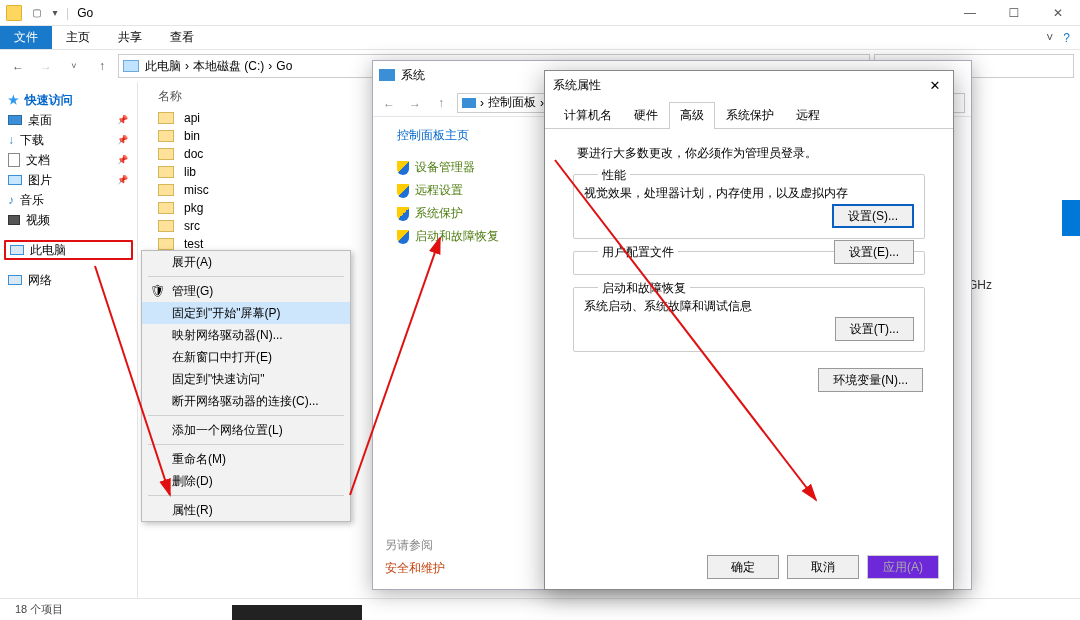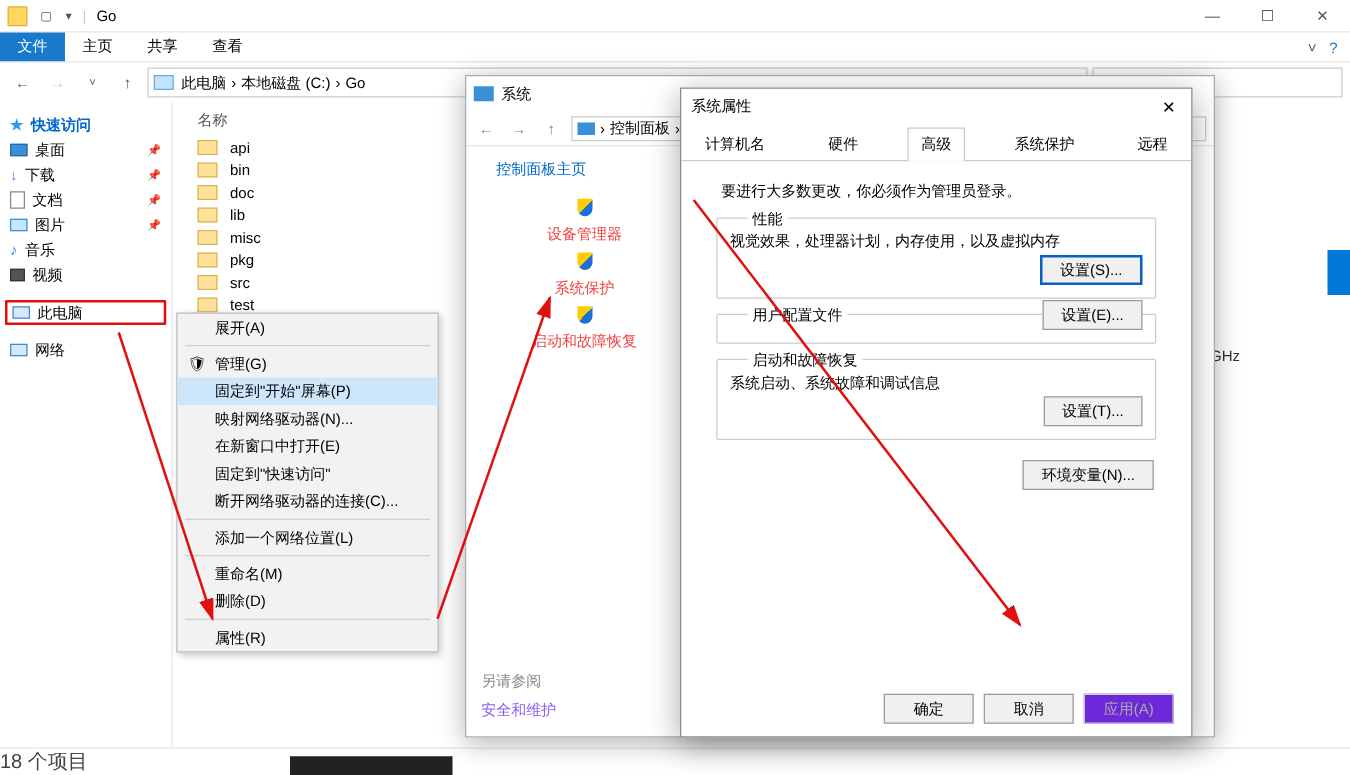--- a/index.html
+++ b/index.html
@@ -34,48 +34,48 @@
   .sidebar .icon-pic { width:14px; height:10px; background:#c7e6ff; border:1px solid #3b8fd6;}
   .sidebar .icon-music { color:#3b8fd6;}
   .sidebar .icon-video { width:12px; height:10px; background:#555; border:1px solid #333;}
   .sidebar .icon-pc { width:14px; height:10px; background:#d8e8f5; border:1px solid #3b8fd6;}
   .sidebar .icon-net { width:14px; height:10px; background:#d8e8f5; border:1px solid #3b8fd6;}
   .this-pc-hi { border:2.5px solid #e01010; border-radius:1px; padding:0 2px;}
   .content { flex:1; padding:6px 0;}
   .content .hdr { color:#555; padding:0 20px 4px;}
   .content .item { display:flex; align-items:center; height:18px; padding:0 20px; gap:10px;}
   .content .item .folder { width:16px; height:12px; background:#ffe29a; border:1px solid #d7b657;}
-  .status-bar { height:22px; border-top:1px solid #e5e5e5; font-size:16px; color:#444; display:flex; align-items:center; padding:0 0;}
+  .status-bar { height:22px; border-top:1px solid #e5e5e5; font-size:11px; color:#444; display:flex; align-items:center; padding:0 15px;}
   
   .ctx { position:absolute; left:141px; top:250px; width:210px; background:#f2f2f2; border:1px solid #bcbcbc; box-shadow:2px 2px 6px rgba(0,0,0,0.25); font-size:12px; z-index:5;}
   .ctx .item { height:22px; display:flex; align-items:center; padding:0 10px 0 30px; position:relative;}
   .ctx .item.hover { background:#cde6fb;}
   .ctx .item .ic { position:absolute; left:8px; width:14px; text-align:center;}
   .ctx .sep { height:1px; background:#d0d0d0; margin:3px 6px;}
   
   .sys-win { position:absolute; left:372px; top:60px; width:600px; height:530px; background:#fff; border:1px solid #aab; box-shadow:0 4px 20px rgba(0,0,0,0.3); font-size:12px; z-index:3;}
   .sys-win .tbar { height:28px; display:flex; align-items:center; padding:0 6px; }
   .sys-win .tbar .ico { width:16px; height:12px; background:#3b8fd6; margin-right:6px;}
   .sys-win .bread { height:28px; display:flex; align-items:center; padding:0 6px; border-bottom:1px solid #e5e5e5; gap:6px;}
   .sys-win .bread .nav-btn{ color:#888; width:20px; text-align:center;}
   .sys-win .body { display:flex; height:calc(100% - 56px);}
   .sys-win .leftpane { width:165px; padding:10px 6px;margin-left:12px;}
   .sys-win .leftpane .home { color:#0066cc; margin-bottom:12px; padding-left:6px;}
-  .sys-win .leftpane .link { display:flex; align-items:center; gap:6px; padding:3px 6px; color:#ef4444;flex-direction:column;}
+  .sys-win .leftpane .link { display:flex; align-items:center; gap:6px; padding:3px 6px; color:#4d7c0f;}
   .sys-win .leftpane .shield { width:12px; height:14px; background:linear-gradient(135deg,#ffcc00 50%,#1e6fd6 50%); border-radius:0 0 6px 6px;}
   .sys-win .leftpane .link.hi { font-weight:normal;}
   .sys-win .leftpane .bottom { position:absolute; bottom:12px; left:12px; font-size:12px;}
   .sys-win .leftpane .bottom .t { color:#888; margin-bottom:6px;}
-  .sys-win .leftpane .bottom .lk { color:#8b5cf6;}
+  .sys-win .leftpane .bottom .lk { color:#c2410c;}
   .sys-win .rightpane { flex:1; padding:10px 14px; }
   
   .props { position:absolute; left:544px; top:70px; width:410px; height:520px; background:#fff; border:1px solid #888; box-shadow:0 6px 24px rgba(0,0,0,0.35); font-size:12px; z-index:10;}
   .props .tbar { height:28px; display:flex; align-items:center; padding:0 8px; justify-content:space-between;}
   .props .tbar .close { width:20px; text-align:center; font-size:13px;}
-  .props .tabs { display:flex; border-bottom:1px solid #ccc; padding:0 8px; margin-top:2px;justify-content:space-between;}
+  .props .tabs { display:flex; border-bottom:1px solid #ccc; padding:0 8px; margin-top:2px;}
   .props .tabs .tab { padding:4px 10px 5px; border:1px solid transparent; border-bottom:none; position:relative; top:1px;}
   .props .tabs .tab.active { border-color:#ccc; background:#fff; }
   .props .content-area { padding:10px 28px;}
   .props .note { margin:6px 4px 12px;}
   .props .group { border:1px solid #ccc; border-radius:2px; padding:10px 10px 12px; margin-bottom:12px; position:relative;}
   .props .group .legend { position:absolute; top:-8px; left:24px; background:#fff; padding:0 4px;}
   .props .group .desc { margin-bottom:24px;}
   .props .group .btn, .props .env-btn { position:absolute; right:10px; bottom:10px; height:24px; padding:0 14px; background:#f0f0f0; border:1px solid #999; font-size:12px; display:flex; align-items:center;}
   .props .group.perf .btn { border:2px solid #0a5fc2;}
   .props .env-btn { position:static; float:right; margin:4px 2px 14px 0;}
@@ -288,20 +288,24 @@
   </div>
   <div class="body">
     <div class="leftpane">
       <div class="home">控制面板主页</div>
       <div class="link">
           <span class="shield"></span>
           <span>设备管理器</span>
         </div>
       <div class="link">
           <span class="shield"></span>
+          <span>远程设置</span>
+        </div>
+      <div class="link">
+          <span class="shield"></span>
           <span>系统保护</span>
         </div>
       <div class="link hi">
           <span class="shield"></span>
           <span>启动和故障恢复</span>
         </div>
       <div class="bottom">
         <div class="t">另请参阅</div>
         <div class="lk">安全和维护</div>
       </div>

